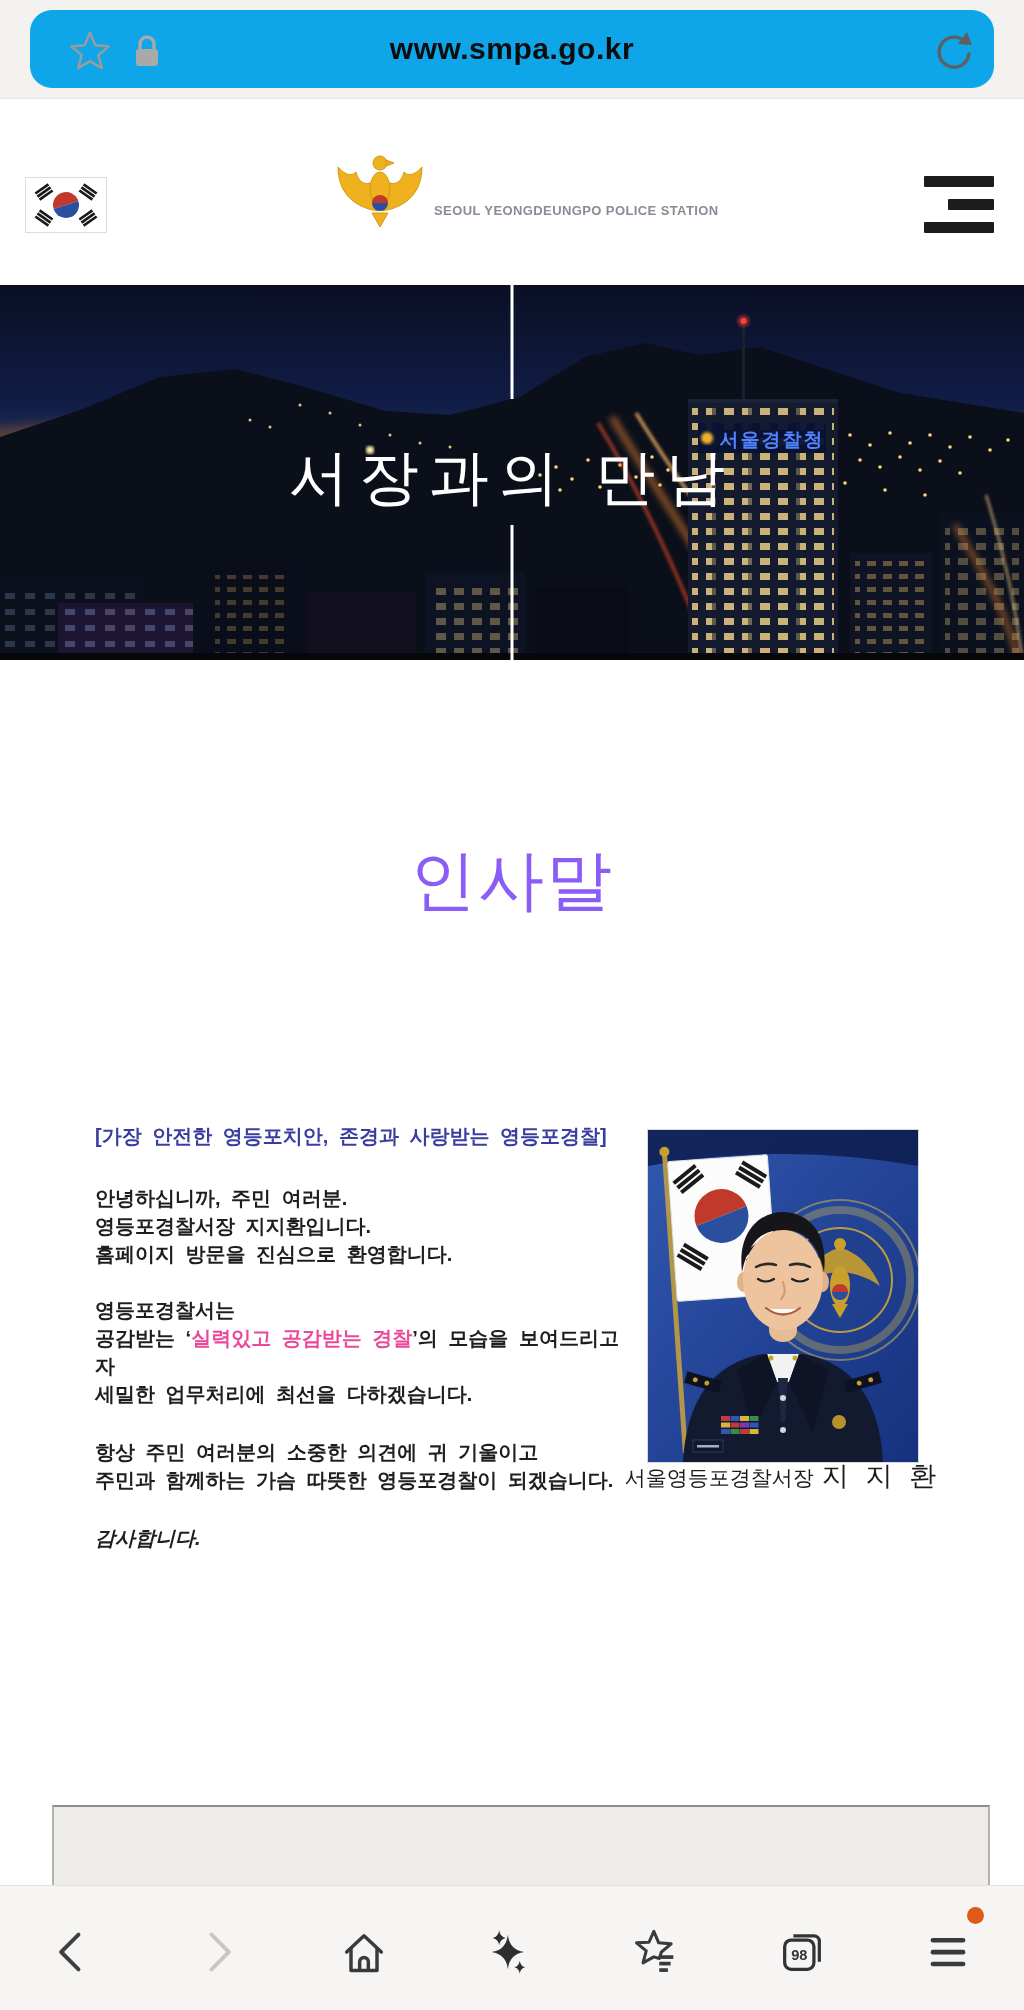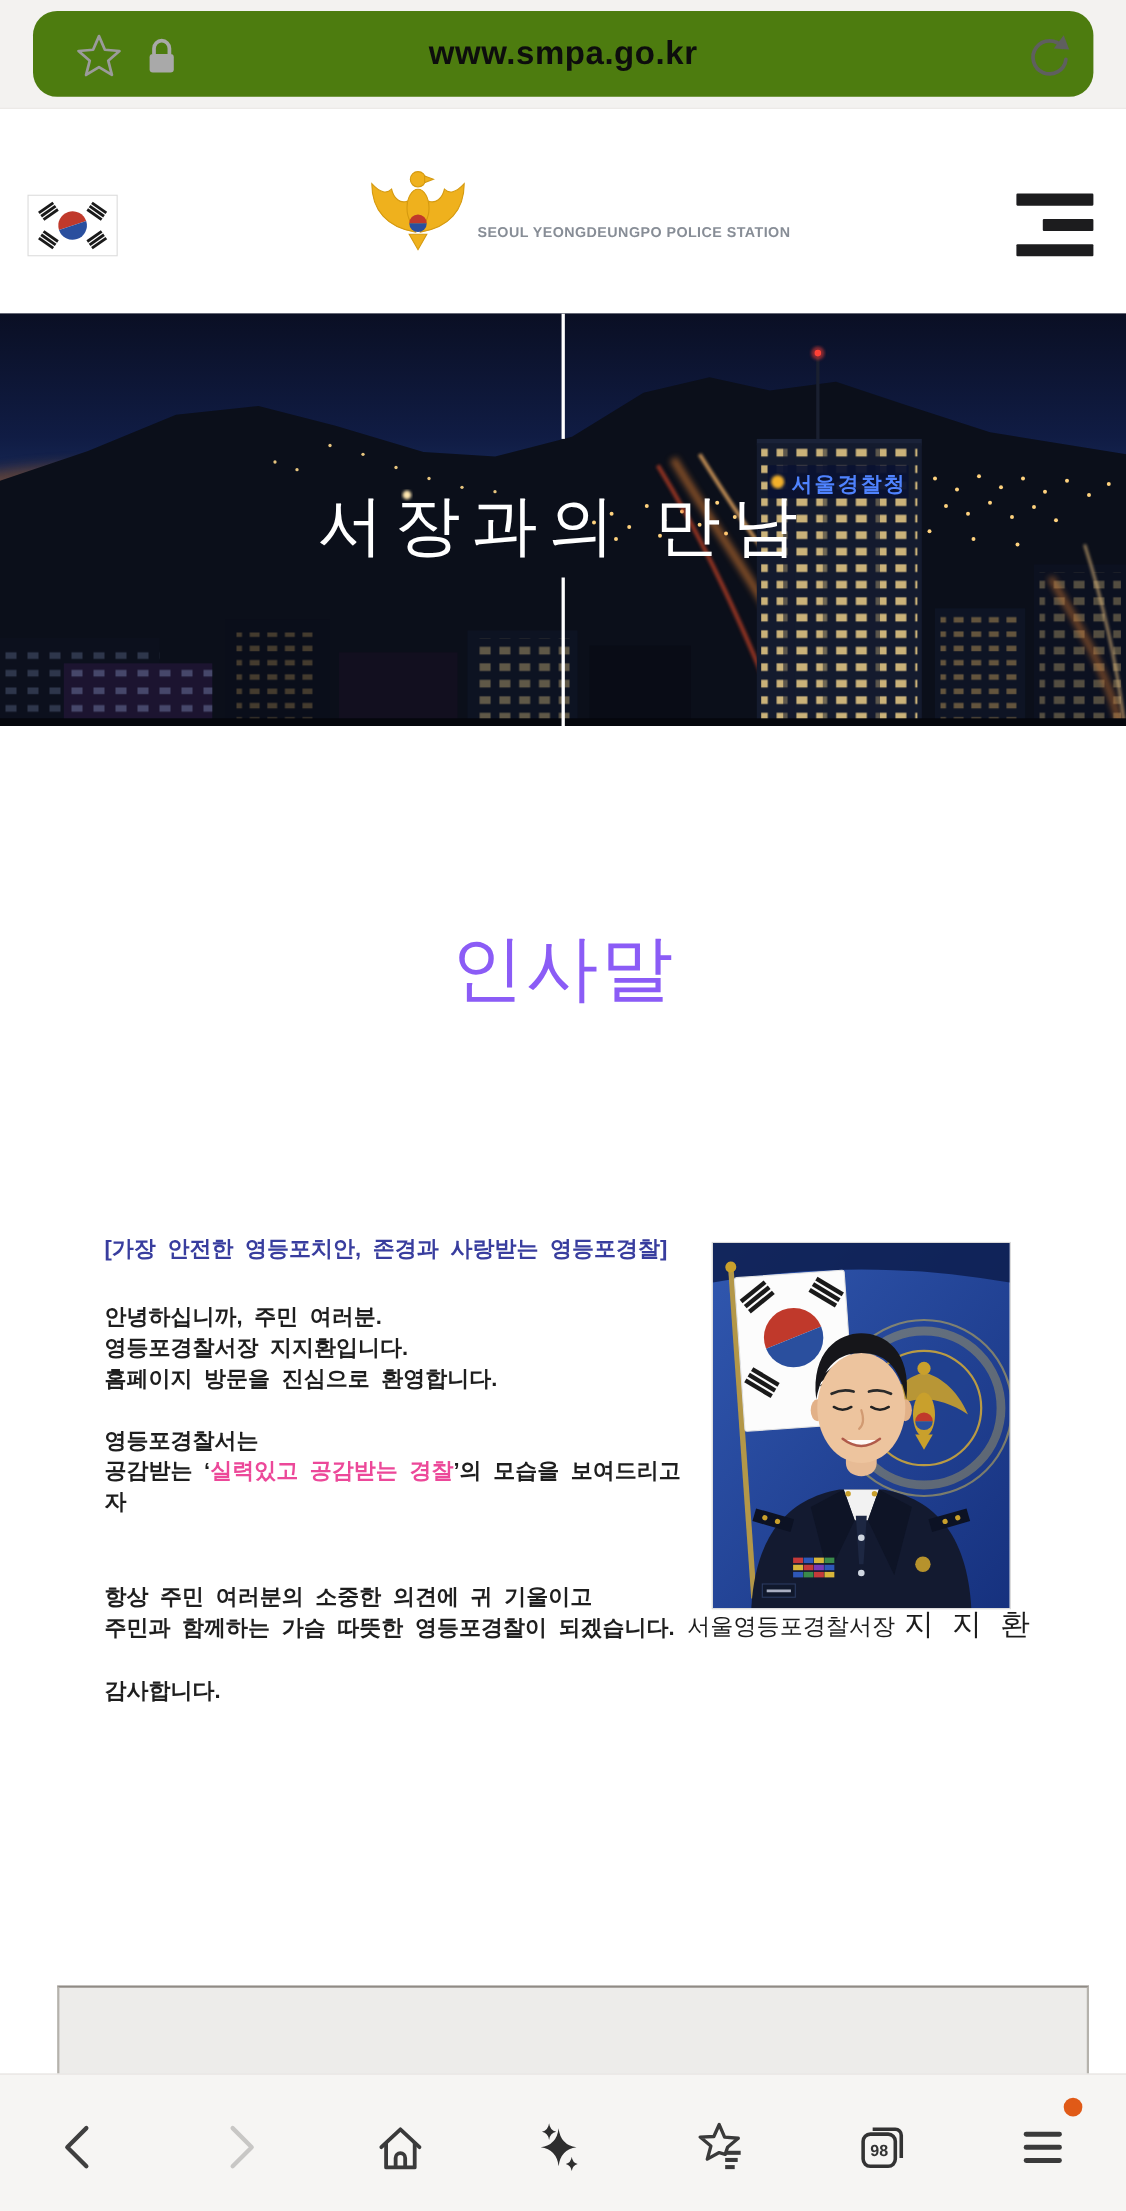--- a/index.html
+++ b/index.html
@@ -2,21 +2,21 @@
 <html><head>
 <meta charset="utf-8">
 <style>
   html,body{margin:0;padding:0;}
   body{width:1024px;height:2010px;position:relative;background:#ffffff;
        font-family:"Liberation Sans",sans-serif;overflow:hidden;}
   .abs{position:absolute;}
 
   
   #topbar{left:0;top:0;width:1024px;height:98px;background:#f3f2f0;border-bottom:1px solid #e9e7e4;}
-  #urlpill{left:30px;top:10px;width:964px;height:78px;background:#4d7c0f;border-radius:22px;}
+  #urlpill{left:30px;top:10px;width:964px;height:78px;background:#0ea5e9;border-radius:22px;}
   #url-text{left:0;top:0;width:964px;height:78px;line-height:78px;text-align:center;
             font-size:30px;font-weight:600;color:#0d0d0d;letter-spacing:.5px;}
   .pill-icon{top:19px;}
 
   
   #siteheader{left:0;top:99px;width:1024px;height:186px;background:#ffffff;}
   #flagbox{left:25px;top:78px;width:80px;height:54px;border:1px solid #dcdcdc;background:#fff;
            display:flex;align-items:center;justify-content:center;}
   #site-title{left:432px;top:58px;font-size:35px;font-weight:bold;color:#2d64b2;letter-spacing:1px;}
   #site-subtitle{left:434px;top:104px;font-size:13px;font-weight:600;color:#878d96;letter-spacing:.4px;}
@@ -31,21 +31,21 @@
 
   
   #page-title{left:0;top:836px;width:1024px;text-align:center;font-size:66px;font-weight:500;
               color:#8b5cf6;letter-spacing:2px;}
   .bodytext{left:95px;width:540px;font-size:20px;font-weight:700;color:#1e1e1e;
             line-height:28px;word-spacing:5px;}
   #greet-heading{top:1122px;color:#383d9e;}
   #para1{top:1184px;}
   #para2{top:1296px;}
   #para3{top:1438px;}
-  #para4{top:1524px;}
+  #para4{top:1524px;font-style:italic;}
   .hl{color:#ec4899;}
 
   #photo{left:648px;top:1130px;width:270px;height:332px;outline:1px solid #d8d8d8;}
   #photo-caption{left:618px;top:1458px;width:330px;text-align:center;color:#1c1c1c;
                  font-family:"Liberation Serif",serif;}
   #caption-role{font-size:21px;}
   #caption-name{font-size:27px;font-weight:500;letter-spacing:5px;margin-left:8px;}
 
   #graybox{left:52px;top:1805px;width:934px;height:82px;background:#edecea;
            border:2px solid #b5b2ac;border-top-color:#8f8b85;}
@@ -261,20 +261,21 @@
 
 <div class="abs bodytext" id="para1">
   <div>안녕하십니까, 주민 여러분.</div>
   <div>영등포경찰서장 지지환입니다.</div>
   <div>홈페이지 방문을 진심으로 환영합니다.</div>
 </div>
 
 <div class="abs bodytext" id="para2">
   <div>영등포경찰서는</div>
   <div><span>공감받는 ‘</span><span class="hl">실력있고 공감받는 경찰</span><span>’의 모습을 보여드리고자</span></div>
+  <div>세밀한 업무처리에 최선을 다하겠습니다.</div>
 </div>
 
 <div class="abs bodytext" id="para3">
   <div>항상 주민 여러분의 소중한 의견에 귀 기울이고</div>
   <div>주민과 함께하는 가슴 따뜻한 영등포경찰이 되겠습니다.</div>
 </div>
 
 <div class="abs bodytext" id="para4">감사합니다.</div>
 
 <svg class="abs" id="photo" viewBox="0 0 270 332">

